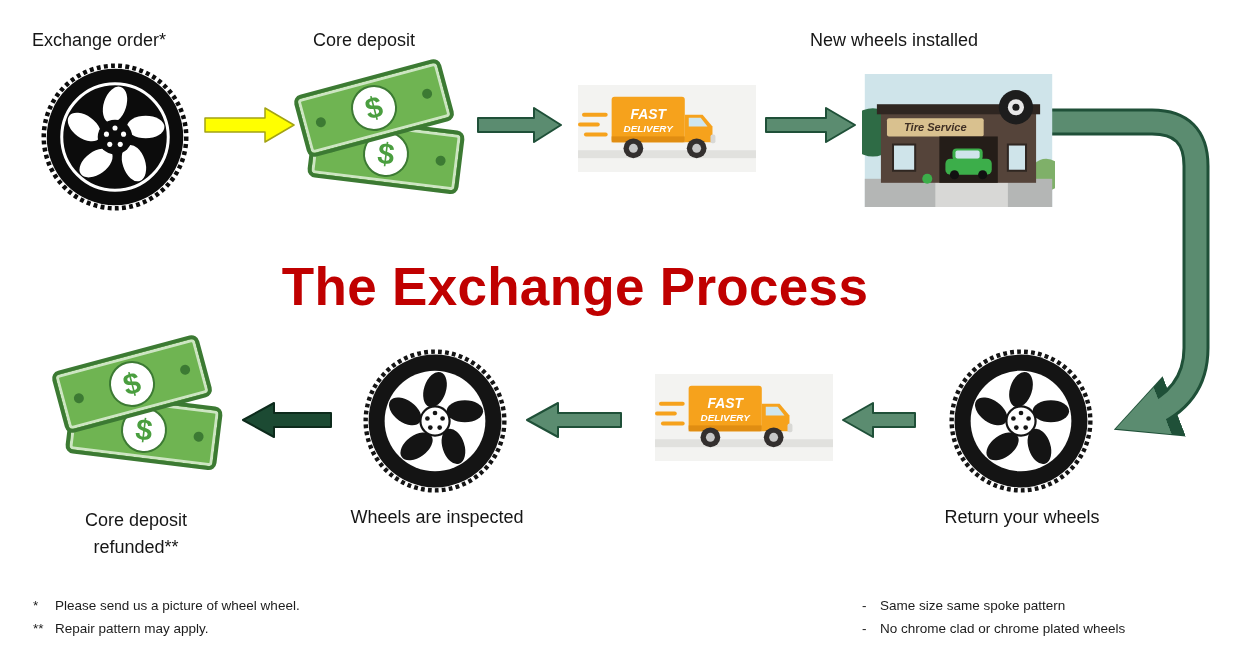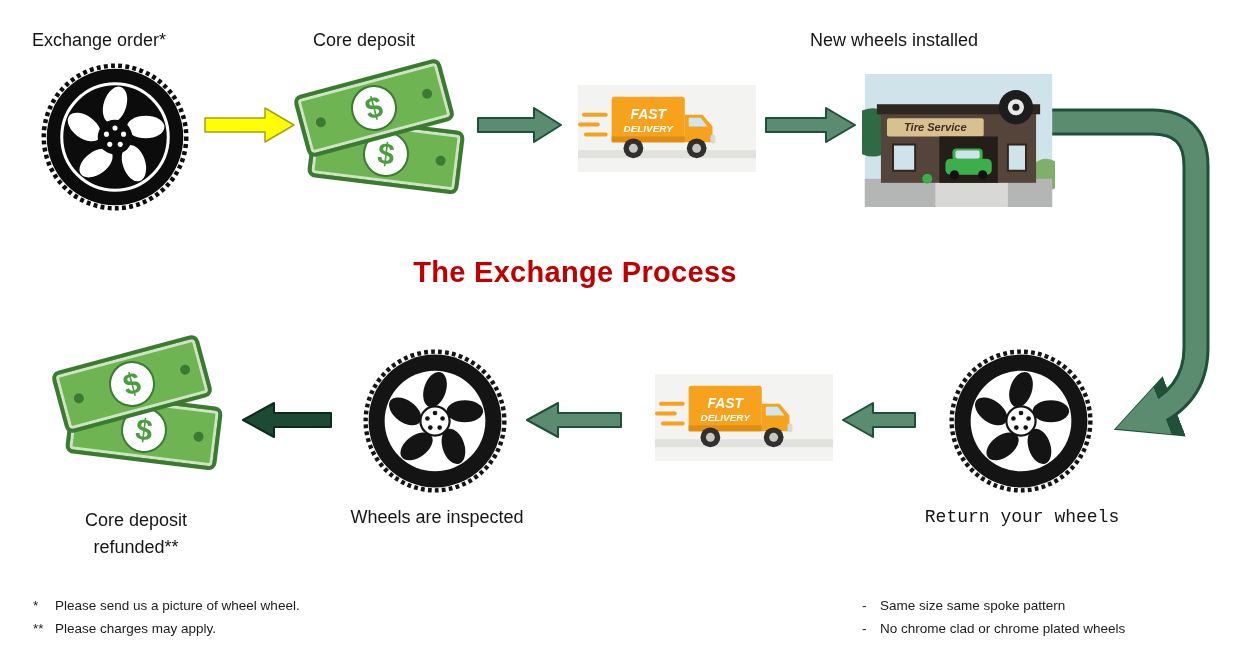--- a/index.html
+++ b/index.html
@@ -3,21 +3,21 @@
 <meta charset="utf-8">
 <style>
   * { margin:0; padding:0; box-sizing:border-box; }
   body { background:#ffffff; font-family:"Liberation Sans", sans-serif; }
   .canvas { position:relative; width:1250px; height:666px; background:#ffffff; overflow:hidden; }
 
   .step-label { position:absolute; font-size:18px; color:#161616; white-space:nowrap; }
   .step-label.center { text-align:center; white-space:normal; }
 
   .title { position:absolute; left:225px; top:256px; width:700px; text-align:center;
-           font-size:29px; font-weight:600; color:#C00000; letter-spacing:0.3px; }
+           font-size:53px; font-weight:600; color:#C00000; letter-spacing:0.3px; }
 
   .icon { position:absolute; }
   .icon svg { display:block; width:100%; height:100%; }
 
   
   .money { position:absolute; }
   .bill { position:absolute; width:152px; height:64px; background:#6FB452;
           border:4px solid #3C7A33; border-radius:8px;
           box-shadow: inset 0 0 0 3px rgba(255,255,255,0.65); }
   .bill-back  { left:18px; top:58px; transform:rotate(7deg); }
@@ -188,21 +188,21 @@
       <circle cx="50" cy="50" r="10" fill="#ffffff" stroke="#141414" stroke-width="1.5"></circle>
       <g fill="#141414">
         <circle cx="50" cy="44.5" r="1.6"></circle>
           <circle cx="55.2" cy="48.3" r="1.6"></circle>
         <circle cx="53.2" cy="54.5" r="1.6"></circle>
           <circle cx="46.8" cy="54.5" r="1.6"></circle>
         <circle cx="44.8" cy="48.3" r="1.6"></circle>
       </g>
     </svg>
   </div>
-  <div class="step-label center" style="left:902px; top:507px; width:240px;font-family:Liberation Mono, monospace;">Return your wheels</div>
+  <div class="step-label center" style="left:902px; top:507px; width:240px;">Return your wheels</div>
 
   <div class="arrow" style="left:840px; top:400px; width:78px; height:40px;">
     <svg viewBox="0 0 78 40">
       <polygon points="75,13 33,13 33,3 3,20 33,37 33,27 75,27" fill="#5B8C70" stroke="#1F5038" stroke-width="2" stroke-linejoin="round"></polygon>
     </svg>
   </div>
 
   <div class="icon" style="left:655px; top:374px; width:178px; height:87px;">
     <svg viewBox="0 0 180 88">
       <rect x="0" y="0" width="180" height="88" fill="#f3f3f1"></rect>
@@ -283,21 +283,21 @@
     <div>refunded**</div>
   </div>
 
   <div class="foot" style="left:33px; top:594px;">
     <div class="foot-row">
       <span class="foot-marker">*</span>
       <span>Please send us a picture of wheel wheel.</span>
     </div>
     <div class="foot-row">
       <span class="foot-marker">**</span>
-      <span>Please charges may apply.</span>
+      <span>Repair pattern may apply.</span>
     </div>
   </div>
 
   <div class="foot" style="left:862px; top:594px;">
     <div class="foot-row">
       <span class="foot-marker narrow">-</span>
       <span>Same size same spoke pattern</span>
     </div>
     <div class="foot-row">
       <span class="foot-marker narrow">-</span>

